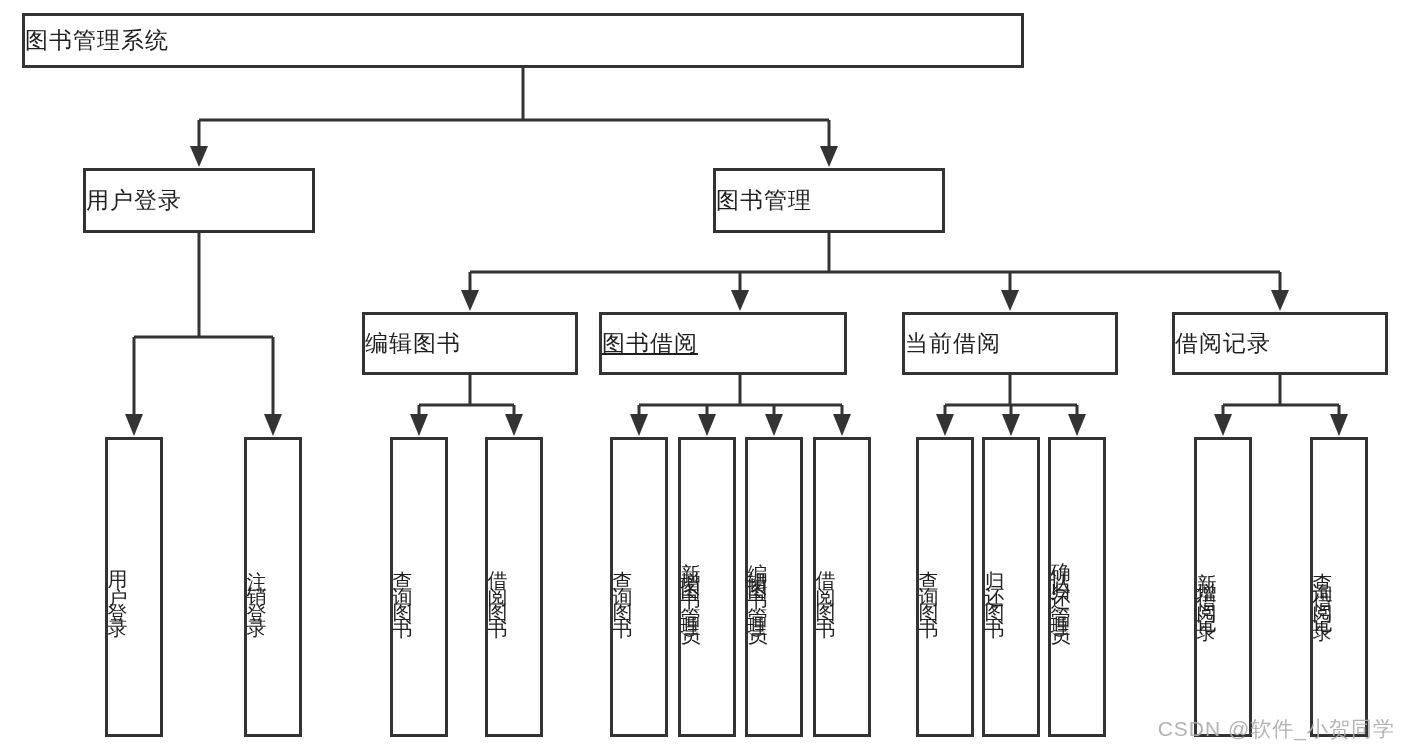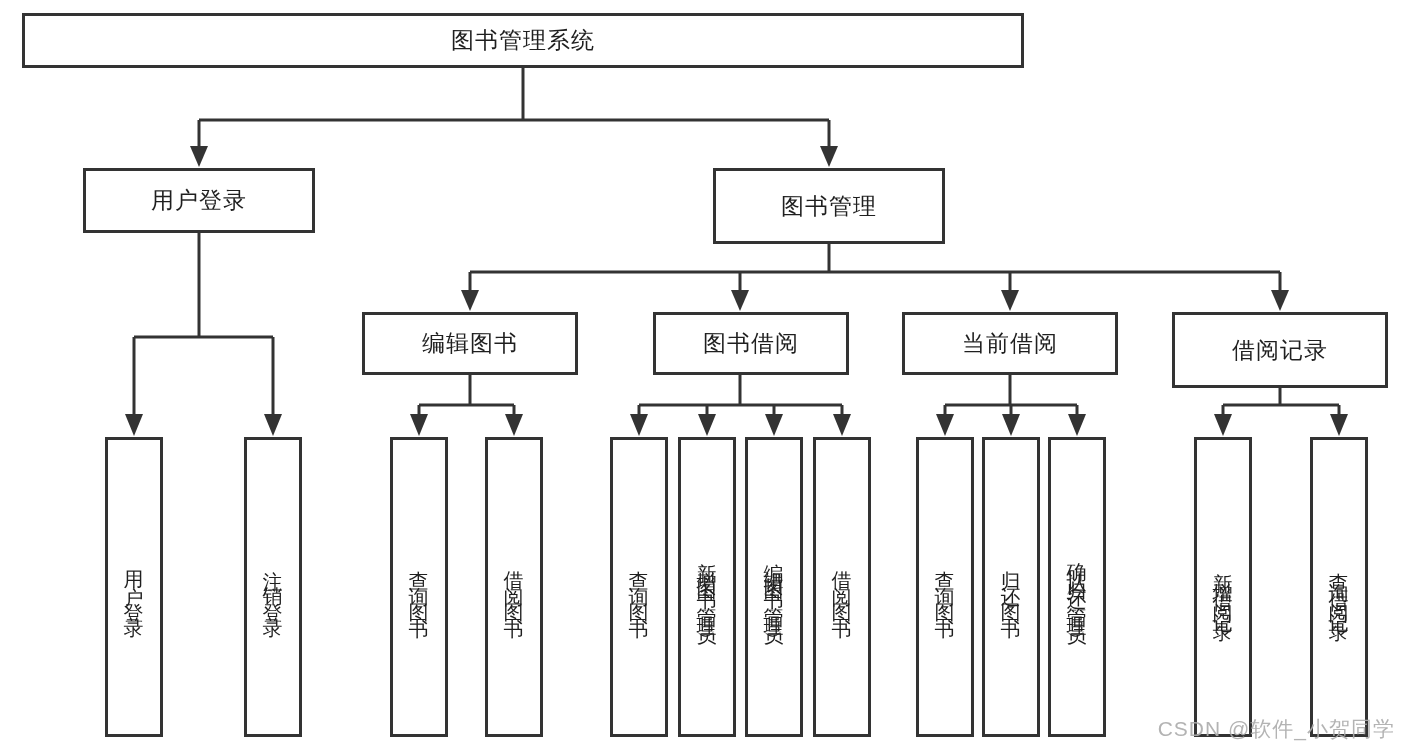--- a/index.html
+++ b/index.html
@@ -23,21 +23,20 @@
     height: 747px;
     z-index: 1;
   }
   .box {
     position: absolute;
     box-sizing: border-box;
     background: #ffffff;
     border: 3px solid #333333;
     display: flex;
     align-items: center;
-    justify-content: center;
     z-index: 2;
     color: #1f1f1f;
   }
   .hbox {
     font-size: 23px;
     letter-spacing: 1px;
   }
   .vbox {
     width: 58px;
     height: 300px;
@@ -147,34 +146,34 @@
     </g>
   </svg>
 
   <div class="box hbox" style="left:22px; top:13px; width:1002px; height:55px;">
     <span>图书管理系统</span>
   </div>
 
   <div class="box hbox" style="left:83px; top:168px; width:232px; height:65px;">
     <span>用户登录</span>
   </div>
-  <div class="box hbox" style="left:713px; top:168px; width:232px; height:76px;">
+  <div class="box hbox" style="left:713px; top:168px; width:232px; height:65px;">
     <span>图书管理</span>
   </div>
 
   <div class="box hbox" style="left:362px; top:312px; width:216px; height:63px;">
     <span>编辑图书</span>
   </div>
-  <div class="box hbox" style="left:653px; top:312px; width:196px; height:63px;">
+  <div class="box hbox" style="left:599px; top:312px; width:248px; height:63px;text-decoration:underline;">
     <span>图书借阅</span>
   </div>
   <div class="box hbox" style="left:902px; top:312px; width:216px; height:63px;">
     <span>当前借阅</span>
   </div>
-  <div class="box hbox" style="left:1172px; top:312px; width:216px; height:76px;">
+  <div class="box hbox" style="left:1172px; top:312px; width:216px; height:63px;">
     <span>借阅记录</span>
   </div>
 
   <div class="box vbox" style="left:105px;">
     <span class="vtext sp4">用户登录</span>
   </div>
   <div class="box vbox" style="left:244px;">
     <span class="vtext sp4">注销登录</span>
   </div>
 

